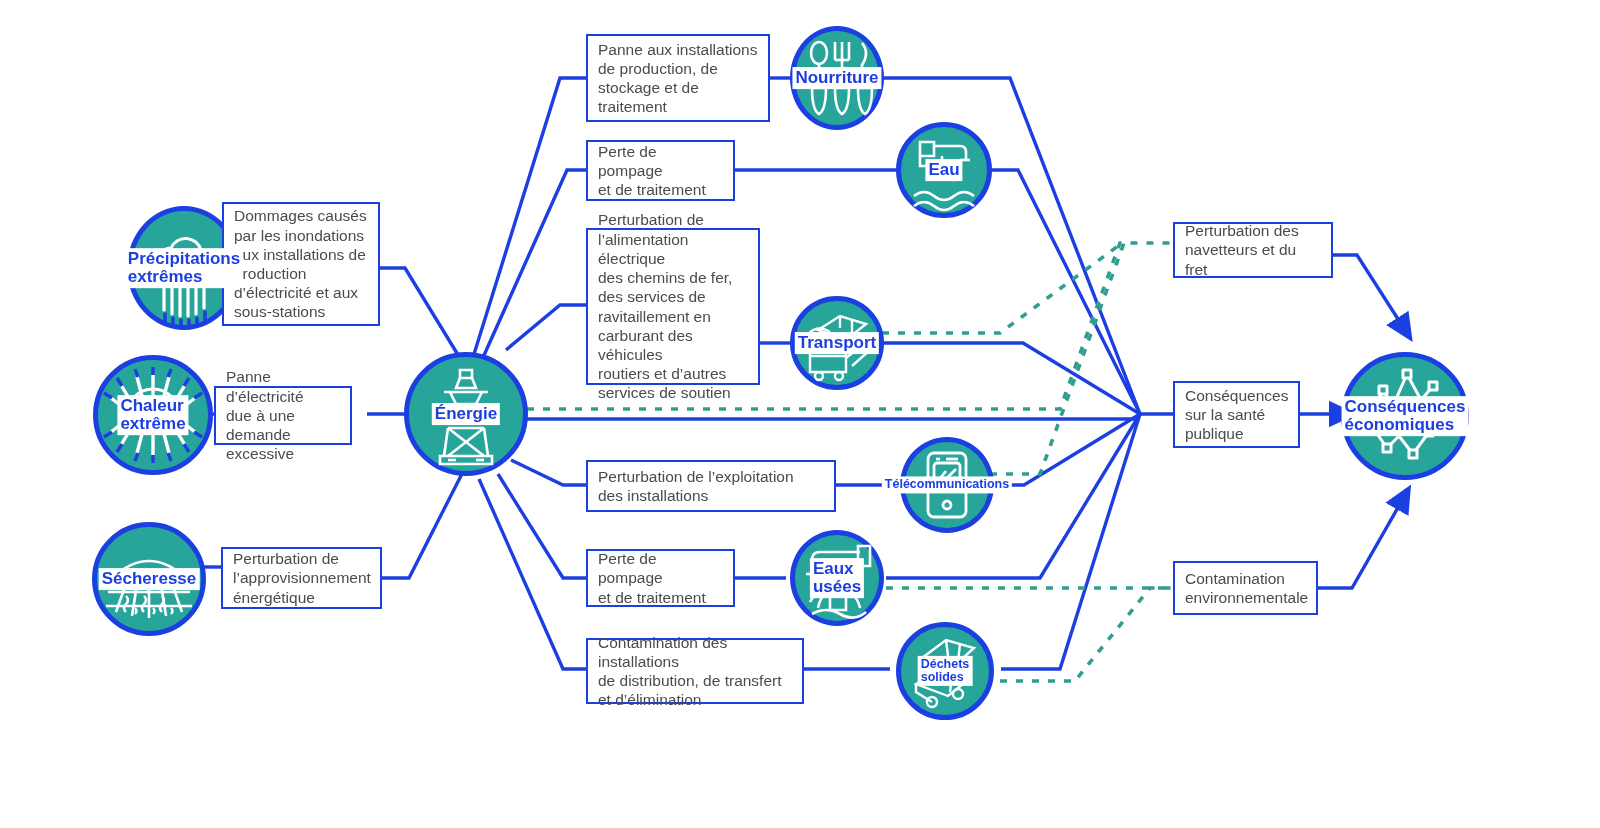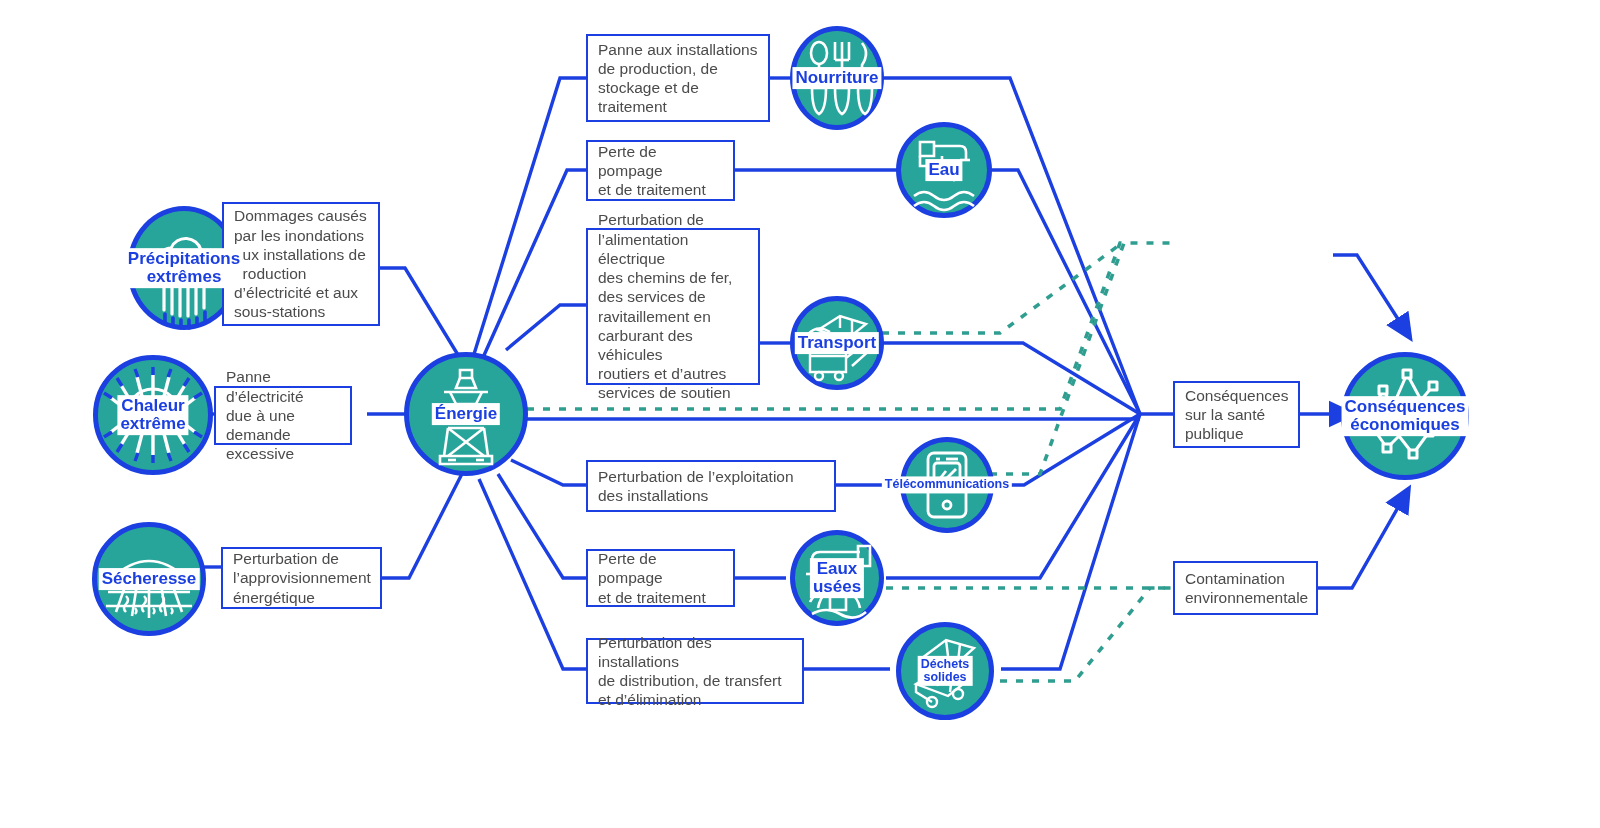--- a/index.html
+++ b/index.html
@@ -10,21 +10,21 @@
   .box{position:absolute;box-sizing:border-box;background:#fff;
        border:2.5px solid #1b3fe0;display:flex;align-items:center;
        padding:12px 10px;color:#4b4b4b;font-size:15.5px;line-height:1.24;}
   .box span{display:block;white-space:pre-line;}
 
   .node{position:absolute;}
   .node .disc{position:absolute;left:0;top:0;width:100%;height:100%;
        border-radius:50%;background:#27a59b;border:5px solid #1b3fe0;box-sizing:border-box;}
   .node .glyph{position:absolute;left:0;top:0;width:100%;height:100%;}
   .node .lbl{position:absolute;left:50%;top:50%;transform:translate(-50%,-50%);
-       background:#fff;color:#1b3fe0;font-weight:bold;text-align:center;
+       background:#fff;color:#1b3fe0;font-weight:bold;text-align:left;
        white-space:pre-line;line-height:1.05;padding:2px 3px;z-index:4;}
 
   .hazard .lbl{font-size:17px;}
   .infra  .lbl{font-size:17px;}
   .infra.small .lbl{font-size:12.5px;}
   .energy .lbl{font-size:17px;}
   .econ   .lbl{font-size:17px;}
 </style>
 </head>
 <body>
@@ -252,21 +252,21 @@
   </div>
   <div class="box" style="left:586px;top:460px;width:250px;height:52px;">
     <span>Perturbation de l’exploitation
 des installations</span>
   </div>
   <div class="box" style="left:586px;top:549px;width:149px;height:58px;">
     <span>Perte de pompage
 et de traitement</span>
   </div>
   <div class="box" style="left:586px;top:638px;width:218px;height:66px;">
-    <span>Perturbation des installations
+    <span>Contamination des installations
 de distribution, de transfert
 et d’élimination</span>
   </div>
 
   <div class="node infra" style="left:790px;top:26px;width:94px;height:104px;">
     <div class="disc"></div>
     <svg class="glyph" viewBox="0 0 94 104">
       <g stroke="#fff" stroke-width="2.6" fill="none">
         <ellipse cx="29" cy="27" rx="8" ry="11"></ellipse>
         <path d="M29,38 V58"></path>
@@ -365,20 +365,24 @@
         <path d="M40,50 L42,64"></path>
           <path d="M56,54 L54,70"></path>
         <circle cx="36" cy="80" r="5"></circle>
           <circle cx="62" cy="72" r="5"></circle>
         <path d="M20,62 v8 L36,80"></path>
       </g>
     </svg>
     <div class="lbl">Déchets solides</div>
   </div>
 
+  <div class="box" style="left:1173px;top:222px;width:160px;height:56px;">
+    <span>Perturbation des
+navetteurs et du fret</span>
+  </div>
   <div class="box" style="left:1173px;top:381px;width:127px;height:67px;">
     <span>Conséquences
 sur la santé
 publique</span>
   </div>
   <div class="box" style="left:1173px;top:561px;width:145px;height:54px;">
     <span>Contamination
 environnementale</span>
   </div>
 

